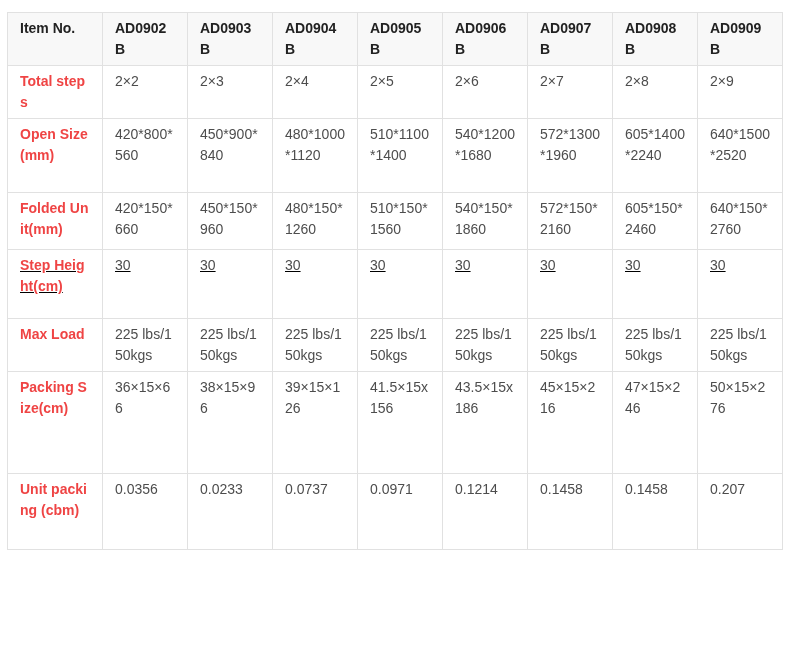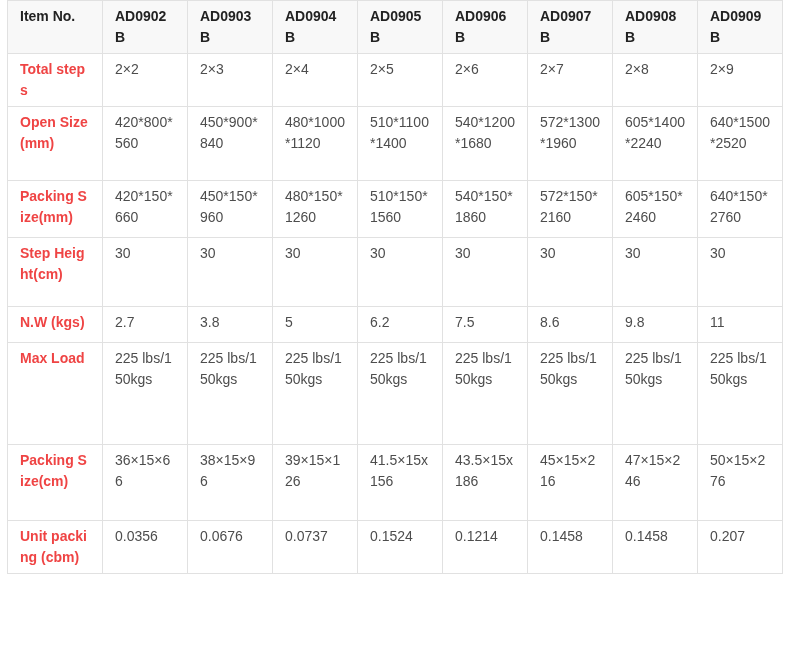--- a/index.html
+++ b/index.html
@@ -5,21 +5,21 @@
   html, body {
     margin: 0;
     padding: 0;
     background: #ffffff;
     font-family: "Liberation Sans", "DejaVu Sans", sans-serif;
   }
   .page {
     width: 790px;
     height: 646px;
     box-sizing: border-box;
-    padding: 0 7px;
+    padding: 12px 7px;
     background: #ffffff;
     overflow: hidden;
   }
   table.spec-table {
     border-collapse: collapse;
     table-layout: fixed;
     width: 776px;
     font-size: 14px;
     line-height: 21px;
   }
@@ -46,21 +46,21 @@
   table.spec-table td.cell-value {
     color: #4d4d4d;
     font-weight: 400;
     background: #ffffff;
   }
   
   thead tr            { height: 49px; }
   tbody tr:nth-child(1) { height: 51px; }
   tbody tr:nth-child(2) { height: 74px; }
   tbody tr:nth-child(3) { height: 57px; }
-  tbody tr:nth-child(4) { height: 69px; }
+  tbody tr:nth-child(4) { height: 69px; text-decoration: underline; }
   tbody tr:nth-child(5) { height: 36px; }
   tbody tr:nth-child(6) { height: 102px; }
   tbody tr:nth-child(7) { height: 76px; }
   tbody tr:nth-child(8) { height: 50px; }
   tbody tr:nth-child(9) { height: 75px; }
 </style>
 </head>
 <body>
 
 <div class="page">
@@ -106,51 +106,40 @@
           <td class="cell-value">420*800*560</td>
           <td class="cell-value">450*900*840</td>
           <td class="cell-value">480*1000*1120</td>
           <td class="cell-value">510*1100*1400</td>
           <td class="cell-value">540*1200*1680</td>
           <td class="cell-value">572*1300*1960</td>
           <td class="cell-value">605*1400*2240</td>
           <td class="cell-value">640*1500*2520</td>
         </tr>
         <tr>
-          <td class="row-label">Packing Size(mm)</td>
+          <td class="row-label">Folded Unit(mm)</td>
           <td class="cell-value">420*150*660</td>
           <td class="cell-value">450*150*960</td>
           <td class="cell-value">480*150*1260</td>
           <td class="cell-value">510*150*1560</td>
           <td class="cell-value">540*150*1860</td>
           <td class="cell-value">572*150*2160</td>
           <td class="cell-value">605*150*2460</td>
           <td class="cell-value">640*150*2760</td>
         </tr>
         <tr>
           <td class="row-label">Step Height(cm)</td>
           <td class="cell-value">30</td>
           <td class="cell-value">30</td>
           <td class="cell-value">30</td>
           <td class="cell-value">30</td>
           <td class="cell-value">30</td>
           <td class="cell-value">30</td>
           <td class="cell-value">30</td>
           <td class="cell-value">30</td>
-        </tr>
-        <tr>
-          <td class="row-label">N.W (kgs)</td>
-          <td class="cell-value">2.7</td>
-          <td class="cell-value">3.8</td>
-          <td class="cell-value">5</td>
-          <td class="cell-value">6.2</td>
-          <td class="cell-value">7.5</td>
-          <td class="cell-value">8.6</td>
-          <td class="cell-value">9.8</td>
-          <td class="cell-value">11</td>
         </tr>
         <tr>
           <td class="row-label">Max Load</td>
           <td class="cell-value">225 lbs/150kgs</td>
           <td class="cell-value">225 lbs/150kgs</td>
           <td class="cell-value">225 lbs/150kgs</td>
           <td class="cell-value">225 lbs/150kgs</td>
           <td class="cell-value">225 lbs/150kgs</td>
           <td class="cell-value">225 lbs/150kgs</td>
           <td class="cell-value">225 lbs/150kgs</td>
@@ -163,23 +152,23 @@
           <td class="cell-value">39×15×126</td>
           <td class="cell-value">41.5×15x156</td>
           <td class="cell-value">43.5×15x186</td>
           <td class="cell-value">45×15×216</td>
           <td class="cell-value">47×15×246</td>
           <td class="cell-value">50×15×276</td>
         </tr>
         <tr>
           <td class="row-label">Unit packing (cbm)</td>
           <td class="cell-value">0.0356</td>
-          <td class="cell-value">0.0676</td>
+          <td class="cell-value">0.0233</td>
           <td class="cell-value">0.0737</td>
-          <td class="cell-value">0.1524</td>
+          <td class="cell-value">0.0971</td>
           <td class="cell-value">0.1214</td>
           <td class="cell-value">0.1458</td>
           <td class="cell-value">0.1458</td>
           <td class="cell-value">0.207</td>
         </tr>
       </tbody>
   </table>
 </div>
 
 </body></html>

